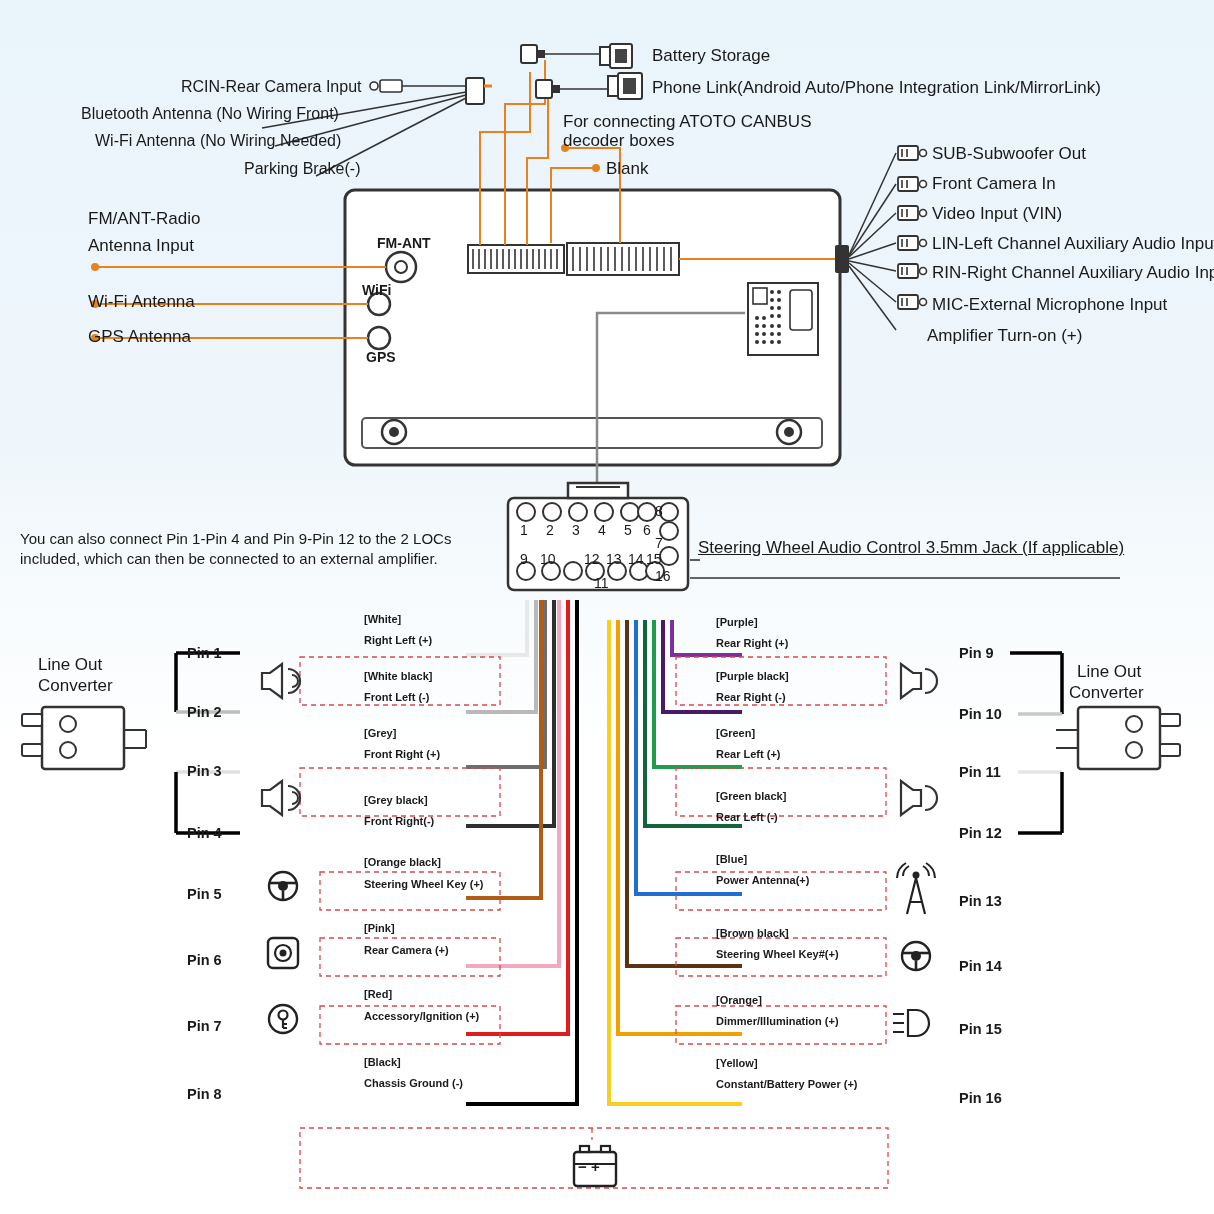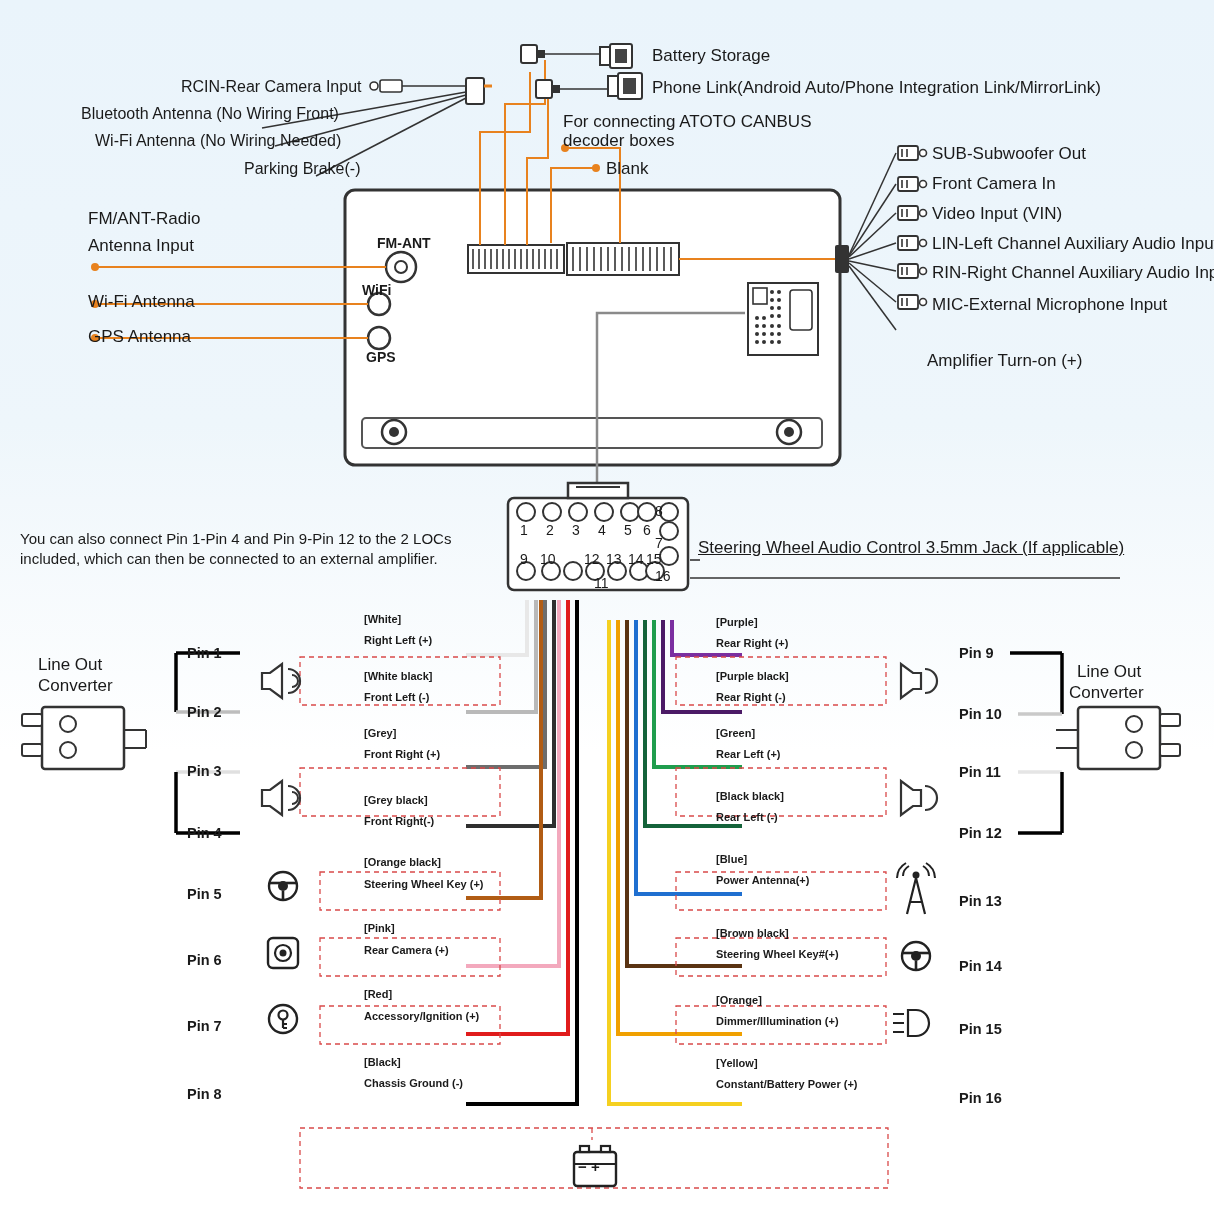--- a/index.html
+++ b/index.html
@@ -357,21 +357,21 @@
 <div class="abs lbl sm bold" style="left:377px;top:235px;">FM-ANT</div>
 <div class="abs lbl sm bold" style="left:362px;top:282px;">WiFi</div>
 <div class="abs lbl sm bold" style="left:366px;top:349px;">GPS</div>
 
 <div class="abs lbl lg" style="left:932px;top:144px;">SUB-Subwoofer Out</div>
 <div class="abs lbl lg" style="left:932px;top:174px;">Front Camera In</div>
 <div class="abs lbl lg" style="left:932px;top:204px;">Video Input (VIN)</div>
 <div class="abs lbl lg" style="left:932px;top:234px;">LIN-Left Channel Auxiliary Audio Input</div>
 <div class="abs lbl lg" style="left:932px;top:263px;">RIN-Right Channel Auxiliary Audio Input</div>
 <div class="abs lbl lg" style="left:932px;top:295px;">MIC-External Microphone Input</div>
-<div class="abs lbl lg" style="left:927px;top:326px;margin-top:25px;">Amplifier Turn-on (+)</div>
+<div class="abs lbl lg" style="left:927px;top:326px;">Amplifier Turn-on (+)</div>
 
 <div class="abs lbl sm" style="left:520px;top:522px;">1</div>
 <div class="abs lbl sm" style="left:546px;top:522px;">2</div>
 <div class="abs lbl sm" style="left:572px;top:522px;">3</div>
 <div class="abs lbl sm" style="left:598px;top:522px;">4</div>
 <div class="abs lbl sm" style="left:624px;top:522px;">5</div>
 <div class="abs lbl sm" style="left:643px;top:522px;">6</div>
 <div class="abs lbl sm" style="left:655px;top:535px;">7</div>
 <div class="abs lbl sm" style="left:655px;top:503px;">8</div>
 <div class="abs lbl sm" style="left:520px;top:551px;">9</div>
@@ -426,21 +426,21 @@
 <div class="abs pin" style="left:959px;top:958px;">Pin 14</div>
 <div class="abs pin" style="left:959px;top:1021px;">Pin 15</div>
 <div class="abs pin" style="left:959px;top:1090px;">Pin 16</div>
 
 <div class="abs wire-lbl" style="left:683px;top:616px;">[Purple]</div>
 <div class="abs wire-lbl" style="left:683px;top:637px;">Rear Right (+)</div>
 <div class="abs wire-lbl" style="left:683px;top:670px;">[Purple black]</div>
 <div class="abs wire-lbl" style="left:683px;top:691px;">Rear Right (-)</div>
 <div class="abs wire-lbl" style="left:683px;top:727px;">[Green]</div>
 <div class="abs wire-lbl" style="left:683px;top:748px;">Rear Left (+)</div>
-<div class="abs wire-lbl" style="left:683px;top:790px;">[Black black]</div>
+<div class="abs wire-lbl" style="left:683px;top:790px;">[Green black]</div>
 <div class="abs wire-lbl" style="left:683px;top:811px;">Rear Left (-)</div>
 <div class="abs wire-lbl" style="left:683px;top:853px;">[Blue]</div>
 <div class="abs wire-lbl" style="left:683px;top:874px;">Power Antenna(+)</div>
 <div class="abs wire-lbl" style="left:683px;top:927px;">[Brown black]</div>
 <div class="abs wire-lbl" style="left:683px;top:948px;">Steering Wheel Key#(+)</div>
 <div class="abs wire-lbl" style="left:683px;top:994px;">[Orange]</div>
 <div class="abs wire-lbl" style="left:683px;top:1015px;">Dimmer/Illumination (+)</div>
 <div class="abs wire-lbl" style="left:683px;top:1057px;">[Yellow]</div>
 <div class="abs wire-lbl" style="left:683px;top:1078px;">Constant/Battery Power (+)</div>
 

